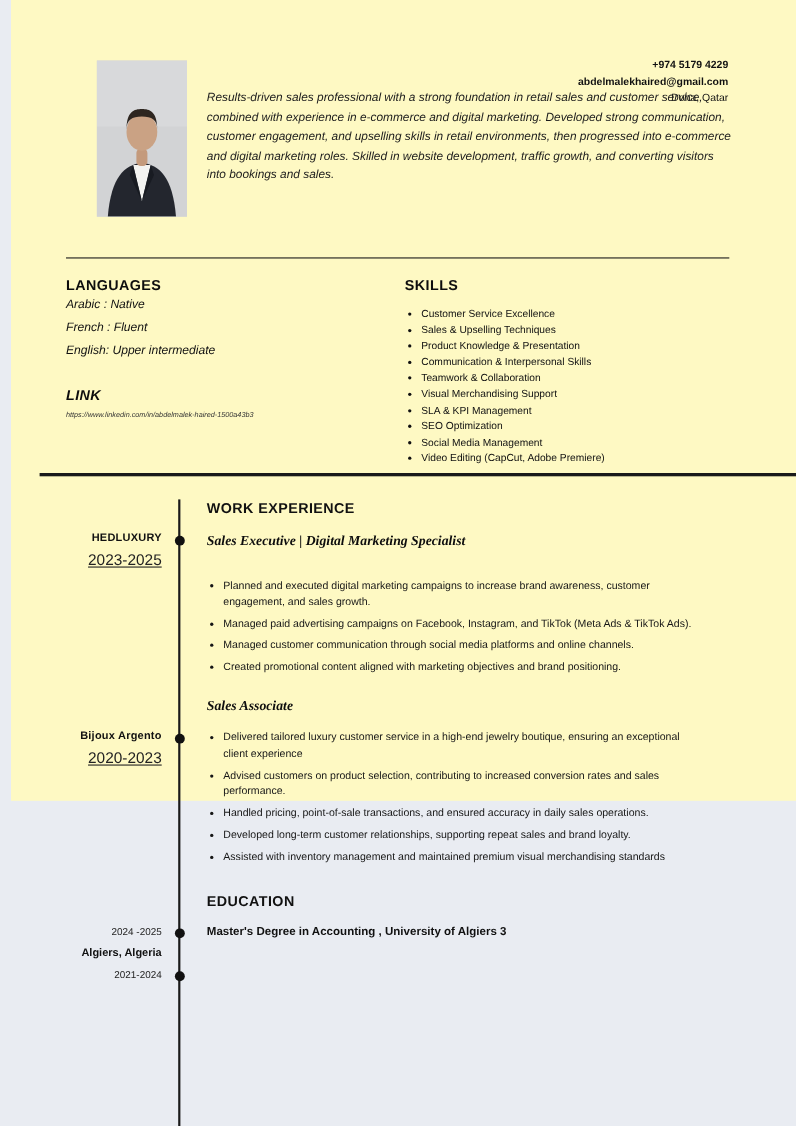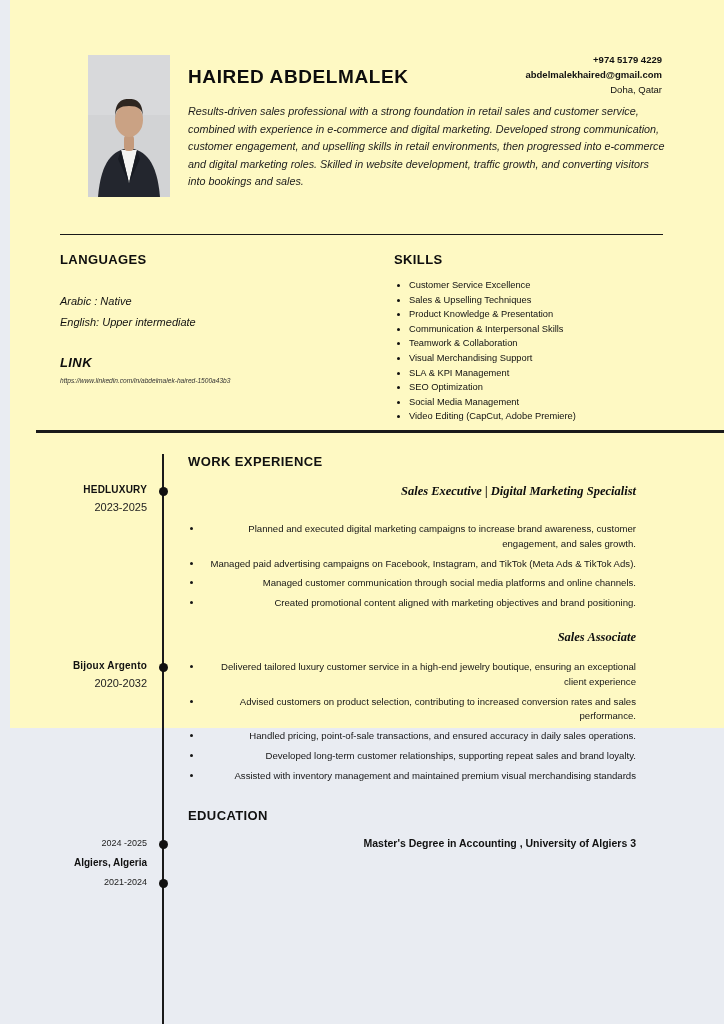--- a/index.html
+++ b/index.html
@@ -31,46 +31,46 @@
   .header-main { position:absolute; left:178px; top:66px; width:478px; }
   .name { font-size:19px; font-weight:bold; letter-spacing:0.6px; color:#0d0d0d; }
   .summary {
     margin-top:15px; font-style:italic;
     font-size:10.8px; line-height:17.5px; color:#1c1c1c;
   }
 
   .divider-thin { border:none; border-top:1.3px solid #1a1a1a; margin:0 61px 0 50px; }
 
   
-  .twocol { display:flex; padding:17px 58px 0 50px; height:195px;gap:26px; }
+  .twocol { display:flex; padding:17px 58px 0 50px; height:195px; }
   .col-left { width:308px; }
   .col-right { flex:1; }
   .sec-h { font-size:13px; font-weight:bold; letter-spacing:0.4px; color:#0d0d0d; }
-  .lang-list { list-style:none; margin-top:24px; }
+  .lang-list { list-style:none; margin-top:0; }
   .lang-list li { font-style:italic; font-size:11px; line-height:21px; }
   .link-h { margin-top:22px;font-style:italic; }
   .link-url { display:block; margin-top:7px; font-size:6.6px; font-style:italic; color:#333; text-decoration:none; }
   .skill-list { margin-top:11px; padding-left:15px; }
   .skill-list li { font-size:9.3px; line-height:14.6px; }
 
   .divider-dark { height:3px; background:#1a1a1a; margin-left:26px; }
 
   
   .main { position:relative; height:576px; }
   .timeline { position:absolute; left:152px; top:0; bottom:0; width:2px; background:#1a1a1a; }
   .main-h { margin:21px 0 0 178px; font-size:13px; font-weight:bold; letter-spacing:0.4px; }
   .row { display:grid; grid-template-columns:152px 1fr; position:relative; }
   .left-cell { text-align:right; padding-right:15px; }
-  .right-cell { padding-left:26px; padding-right:88px;text-align:right; }
+  .right-cell { padding-left:26px; padding-right:88px; }
   .dot {
     position:absolute; left:148.5px; top:3px;
     width:9px; height:9px; border-radius:50%; background:#111; z-index:2;
   }
   .company { font-size:10px; font-weight:bold; letter-spacing:0.2px; }
-  .dates { font-size:11px; margin-top:6px; color:#222; }
+  .dates { font-size:14px; margin-top:6px; color:#222;text-decoration:underline; }
   .job-title {
     font-family:"Liberation Serif", serif;
     font-style:italic; font-weight:bold; font-size:12.5px; color:#0d0d0d;
   }
   .bullets { padding-left:15px; margin-top:9px; }
   .bullets li { font-size:9.6px; line-height:14.8px; margin-bottom:5px; color:#161616; }
   .job1 { margin-top:15px; }
   .job2-title { margin-top:14px; }
   .edu-h { margin:19px 0 0 178px; font-size:13px; font-weight:bold; letter-spacing:0.4px; }
   .edu-rows { margin-top:14px; }
@@ -99,32 +99,32 @@
       </svg>
     </div>
 
     <div class="contact">
       <div class="c-bold">+974 5179 4229</div>
       <div class="c-bold">abdelmalekhaired@gmail.com</div>
       <div>Doha, Qatar</div>
     </div>
 
     <div class="header-main">
-      <h1 class="name">HAIRED ABDELMALEK</h1>
       <p class="summary">Results-driven sales professional with a strong foundation in retail sales and customer service, combined with experience in e-commerce and digital marketing. Developed strong communication, customer engagement, and upselling skills in retail environments, then progressed into e-commerce and digital marketing roles. Skilled in website development, traffic growth, and converting visitors into bookings and sales.</p>
     </div>
   </header>
 
   <hr class="divider-thin">
 
   <section class="twocol">
     <div class="col-left">
       <h2 class="sec-h">LANGUAGES</h2>
       <ul class="lang-list">
           <li>Arabic : Native</li>
+          <li>French : Fluent</li>
           <li>English: Upper intermediate</li>
         </ul>
       <h2 class="sec-h link-h">LINK</h2>
       <a class="link-url">https://www.linkedin.com/in/abdelmalek-haired-1500a43b3</a>
     </div>
     <div class="col-right">
       <h2 class="sec-h">SKILLS</h2>
       <ul class="skill-list">
           <li>Customer Service Excellence</li>
           <li>Sales &amp; Upselling Techniques</li>
@@ -172,21 +172,21 @@
     <div class="row">
       <div class="left-cell"></div>
       <div class="right-cell">
         <div class="job-title job2-title">Sales Associate</div>
       </div>
     </div>
     <div class="row job1">
       <span class="dot"></span>
       <div class="left-cell">
         <div class="company">Bijoux Argento</div>
-        <div class="dates">2020-2032</div>
+        <div class="dates">2020-2023</div>
       </div>
       <div class="right-cell">
         <ul class="bullets" style="margin-top:0;">
             <li>Delivered tailored luxury customer service in a high-end jewelry boutique, ensuring an exceptional client experience</li>
             <li>Advised customers on product selection, contributing to increased conversion rates and sales performance.</li>
             <li>Handled pricing, point-of-sale transactions, and ensured accuracy in daily sales operations.</li>
             <li>Developed long-term customer relationships, supporting repeat sales and brand loyalty.</li>
             <li>Assisted with inventory management and maintained premium visual merchandising standards</li>
           </ul>
       </div>

